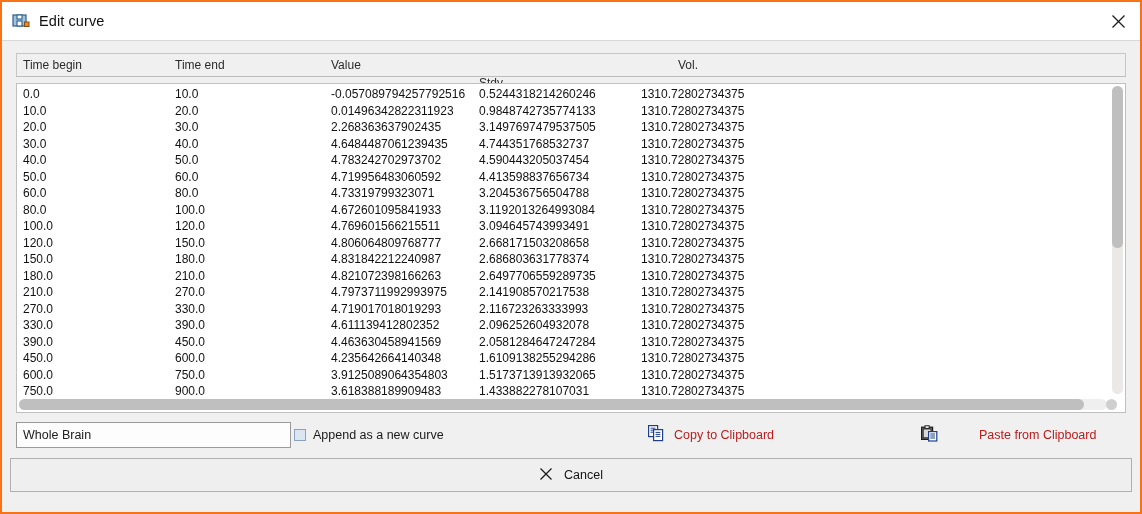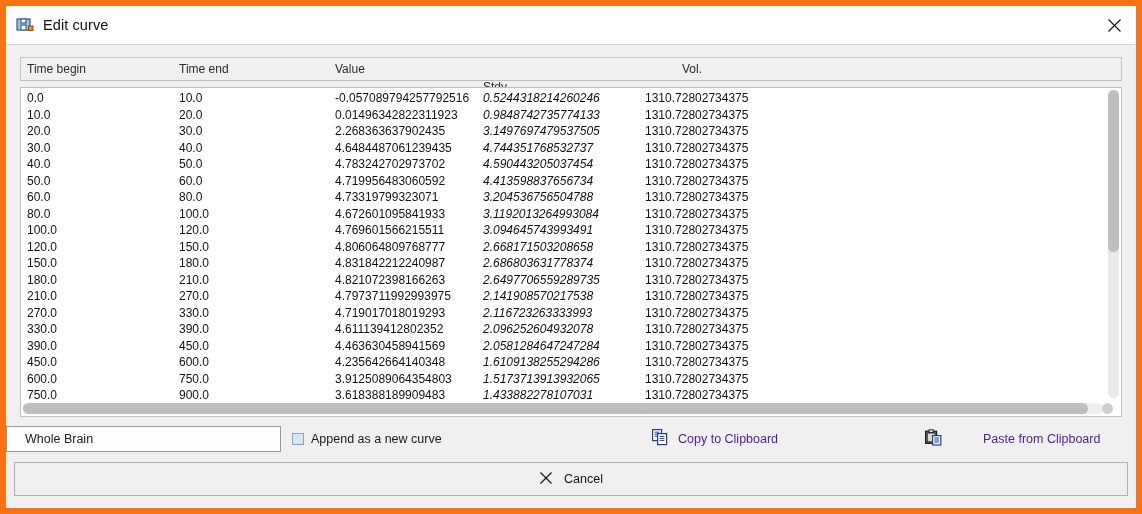--- a/index.html
+++ b/index.html
@@ -13,21 +13,21 @@
     font-family: "Liberation Sans", sans-serif;
     font-size: 12px;
     color: #1a1a1a;
     overflow: hidden;
   }
   #app {
     position: relative;
     width: 1142px;
     height: 514px;
     box-sizing: border-box;
-    border: 6px solid #f97316;
+    border: 2px solid #f97316;
     background: #f0f0f0;
     display: flex;
     flex-direction: column;
   }
 
   
   .titlebar {
     height: 38px;
     background: #ffffff;
     border-bottom: 1px solid #d8d8d8;
@@ -124,21 +124,21 @@
     position: absolute;
     top: 0;
     line-height: 16.5px;
     font-size: 12px;
     color: #111111;
     white-space: nowrap;
   }
   .c0 { left: 6px; }
   .c1 { left: 158px; }
   .c2 { left: 314px; }
-  .c3 { left: 462px; font-style: italic; }
+  .c3 { left: 462px; }
   .c4 { left: 624px; }
 
   
   .vscroll {
     position: absolute;
     right: 0; top: 0;
     width: 16px;
     bottom: 16px;
     background: #ffffff;
   }
@@ -195,33 +195,34 @@
 
   
   .options {
     height: 44px;
     display: flex;
     align-items: center;
     flex: 0 0 auto;
     position: relative;
   }
   .name-input {
+    margin-left: 14px;
     width: 275px;
     height: 26px;
     box-sizing: border-box;
     border: 1px solid #9a9a9a;
     background: #fdfdfd;
     font-family: "Liberation Sans", sans-serif;
     font-size: 12.5px;
     color: #202020;
-    padding: 0 18px;
+    padding: 0 6px;
     outline: none;
   }
   .check-wrap {
-    margin-left: 11px;
+    margin-left: 3px;
     display: flex;
     align-items: center;
     cursor: pointer;
     justify-content: center;
   }
   .checkbox {
     width: 12px;
     height: 12px;
     box-sizing: border-box;
     border: 1px solid #8ca3bd;
@@ -236,21 +237,21 @@
   .clip-btn {
     position: absolute;
     display: flex;
     align-items: center;
     cursor: pointer;
     height: 26px;
   }
   .clip-btn .lbl {
     margin-left: 9px;
     font-size: 12.5px;
-    color: #4c1d95;
+    color: #b91c1c;
     white-space: nowrap;
   }
   #copy-clip { left: 646px; }
   #paste-clip { left: 919px; gap: 32px; }
 
   
   .btnbar {
     flex: 0 0 auto;
     height: 44px;
     display: flex;

